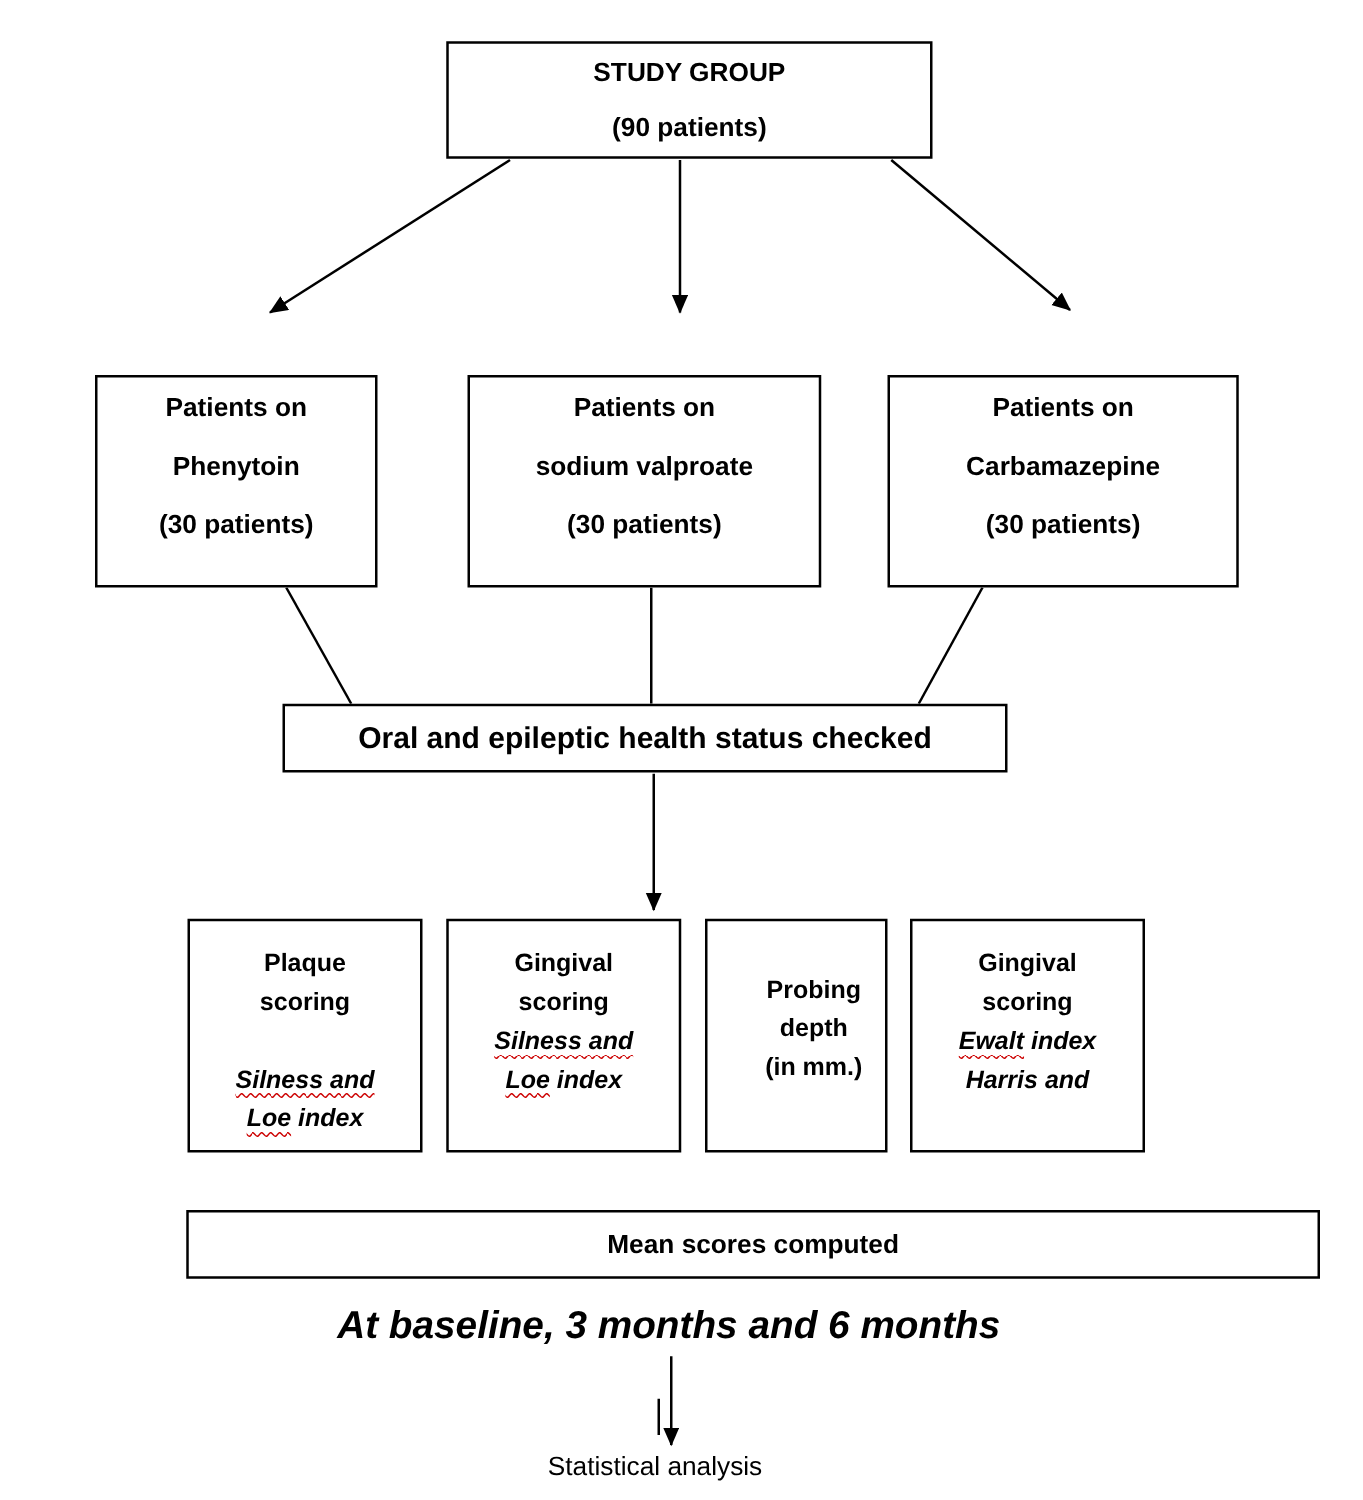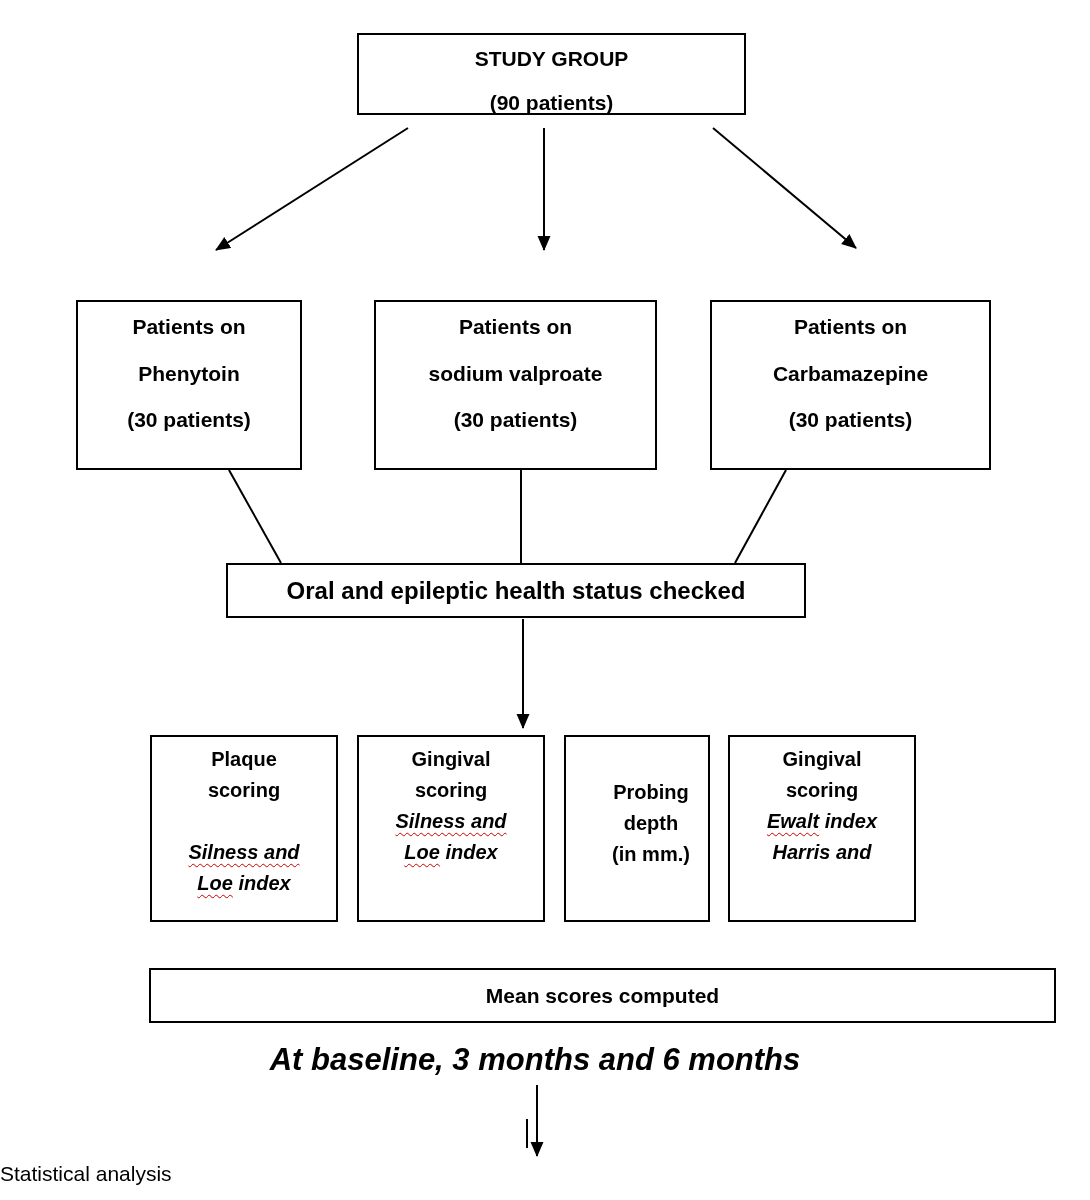--- a/index.html
+++ b/index.html
@@ -19,37 +19,37 @@
     width: 1090px; height: 1200px;
   }
   .fbox {
     position: absolute;
     border: 2px solid #000000;
     background: #ffffff;
     text-align: center;
     font-weight: bold;
   }
   .study-box {
-    left: 357px; top: 33px; width: 389px; height: 82px;
+    left: 357px; top: 33px; width: 389px; height: 94px;
     font-size: 21px; line-height: 44px; padding-top: 2px;
   }
   .arm-box {
     top: 300px; height: 170px;
     font-size: 21px; line-height: 46.5px; padding-top: 2px;
   }
   .arm-1 { left: 76px;  width: 226px; }
   .arm-2 { left: 374px; width: 283px; }
   .arm-3 { left: 710px; width: 281px; }
   .status-box {
     left: 226px; top: 563px; width: 580px; height: 55px;
     font-size: 24px; line-height: 51px;
   }
   .assess-box {
     top: 735px; height: 187px;
-    font-size: 20px; line-height: 31px; padding-top: 7px;
+    font-size: 20px; line-height: 31px; padding-top: 19px;
   }
   .assess-a { left: 150px; width: 188px; }
   .assess-b { left: 357px; width: 188px; }
   .assess-c { left: 564px; width: 146px; padding-top: 40px; padding-left: 28px; }
   .assess-d { left: 728px; width: 188px; }
   .mean-box {
     left: 149px; top: 968px; width: 907px; height: 55px;
     font-size: 21px; line-height: 51px;
   }
   .box-line { display: block; }
@@ -66,21 +66,21 @@
     position: absolute;
     left: 0; top: 1042px; width: 1070px;
     text-align: center;
     font-size: 31px;
     font-weight: bold;
     font-style: italic;
   }
   .final-step {
     position: absolute;
     left: 0; top: 1162px; width: 1048px;
-    text-align: left;
+    text-align: center;
     font-size: 21px;
     font-weight: normal;
   }
 </style>
 </head>
 <body>
 
 <div class="canvas">
 
   <svg class="connectors" viewBox="0 0 1090 1200" xmlns="http://www.w3.org/2000/svg">

